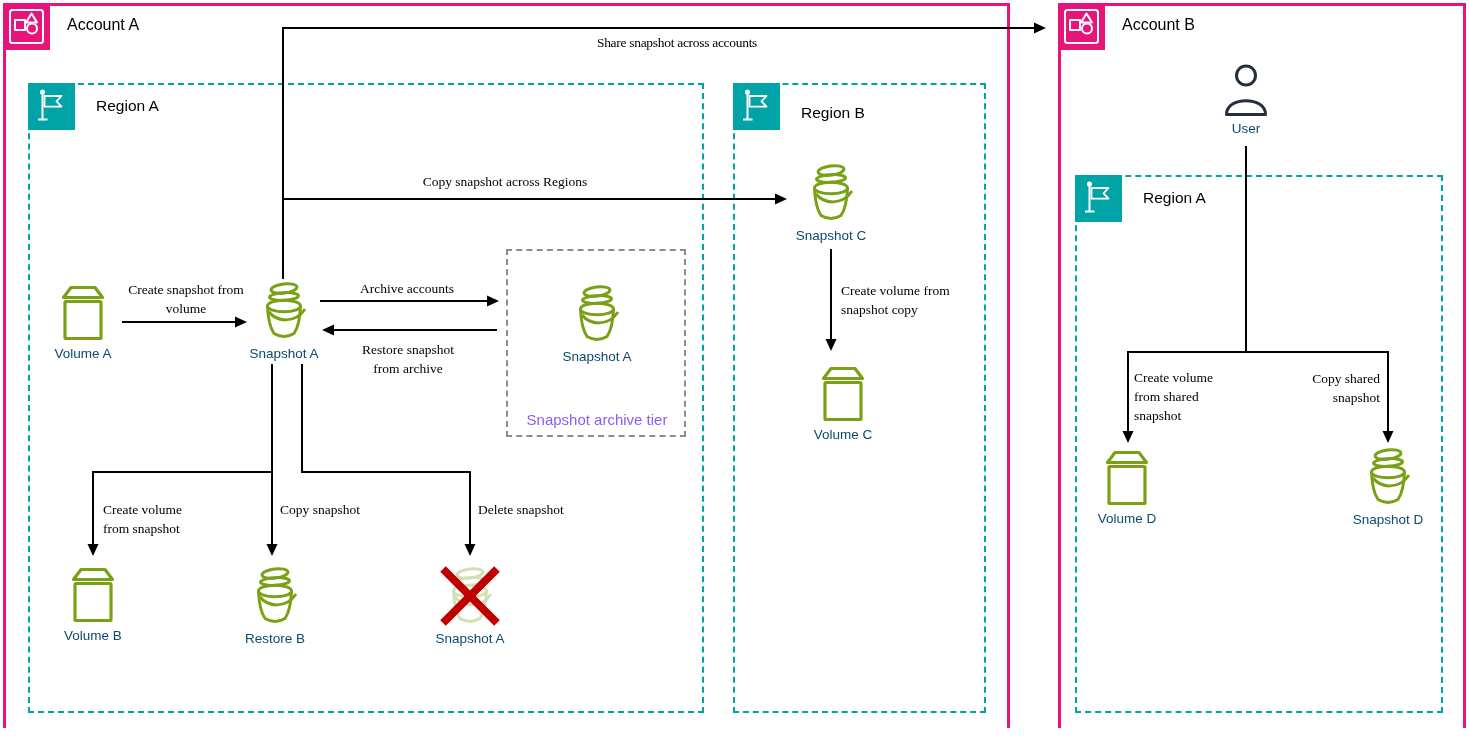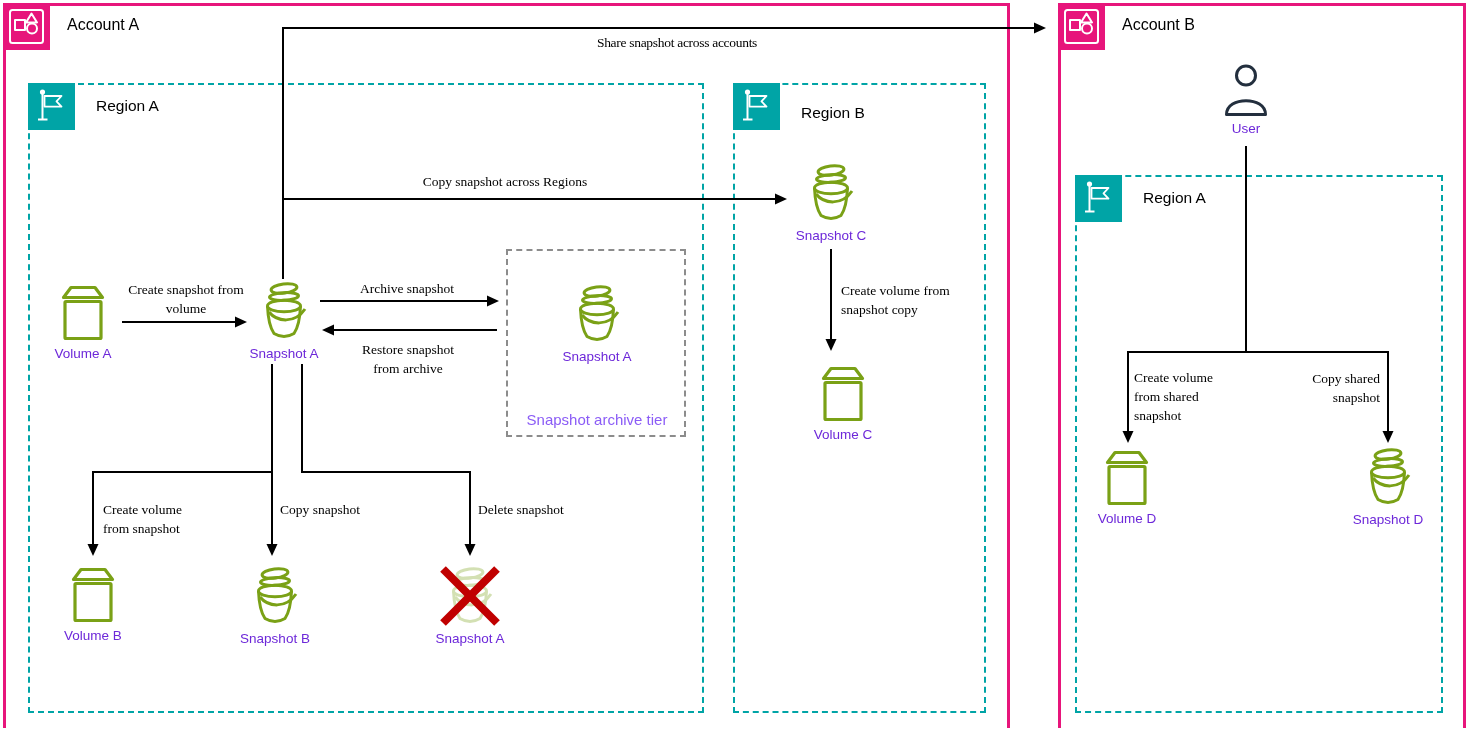--- a/index.html
+++ b/index.html
@@ -13,21 +13,21 @@
   .corner-icon{position:absolute;width:47px;height:47px;display:flex;align-items:center;justify-content:center;}
   .account-bg{background:var(--account_border);}
   .region-bg{background:var(--region_border);}
   .group-label{position:absolute;font-size:16px;color:#000;white-space:nowrap;}
   .region-label{font-size:15.5px;}
   .edge-label{position:absolute;font-size:13.5px;line-height:19px;color:#000;font-family:Liberation Serif, serif;}
   .t-center{text-align:center;}
   .t-left{text-align:left;}
   .t-right{text-align:right;}
   .node{position:absolute;width:140px;display:flex;flex-direction:column;align-items:center;}
-  .node-label{margin-top:4px;font-size:13.5px;color:#6d28d9;white-space:nowrap;}
+  .node-label{margin-top:4px;font-size:13.5px;color:#0c4a6e;white-space:nowrap;}
   .green-ic{color:var(--resource_green);}
   .user-ic{color:var(--user_dark);}
   .x-ic{color:var(--delete_red);}
   .faded{opacity:0.32;}
   .x-overlay{position:absolute;left:37px;top:-2px;width:66px;height:66px;}
   #connectors{position:absolute;left:0;top:0;pointer-events:none;}
   #connectors path{stroke:var(--connector_black);stroke-width:2;fill:none;}
   .archive-title{position:absolute;font-size:15px;text-align:center;color:#8b5cf6;}
   .share-label{letter-spacing:-0.3px;}
 </style>
@@ -142,21 +142,21 @@
     <path d="M302,364 L302,472 L470,472 L470,545" marker-end="url(#arr)"></path>
     <path d="M831,249 L831,340" marker-end="url(#arr)"></path>
     <path d="M1246,146 L1246,352"></path>
     <path d="M1246,352 L1128,352 L1128,432" marker-end="url(#arr)"></path>
     <path d="M1246,352 L1388,352 L1388,432" marker-end="url(#arr)"></path>
   </svg>
 
   <div class="edge-label t-center share-label" style="left:477px;top:33px;width:400px;">Share snapshot across accounts</div>
   <div class="edge-label t-center" style="left:355px;top:172px;width:300px;">Copy snapshot across Regions</div>
   <div class="edge-label t-center" style="left:127px;top:280px;width:118px;">Create snapshot from volume</div>
-  <div class="edge-label t-center" style="left:332px;top:279px;width:150px;">Archive snapshot</div>
+  <div class="edge-label t-center" style="left:332px;top:279px;width:150px;">Archive accounts</div>
   <div class="edge-label t-center" style="left:350px;top:340px;width:116px;">Restore snapshot from archive</div>
   <div class="edge-label t-left" style="left:103px;top:500px;width:100px;">Create volume from snapshot</div>
   <div class="edge-label t-left" style="left:280px;top:500px;width:120px;">Copy snapshot</div>
   <div class="edge-label t-left" style="left:478px;top:500px;width:130px;">Delete snapshot</div>
   <div class="edge-label t-left" style="left:841px;top:281px;width:138px;">Create volume from snapshot copy</div>
   <div class="edge-label t-left" style="left:1134px;top:368px;width:96px;">Create volume from shared snapshot</div>
   <div class="edge-label t-right" style="left:1280px;top:369px;width:100px;">Copy shared snapshot</div>
 
   <div class="node" style="left:13px;top:284px;">
     <svg class="green-ic" width="44" height="58">
@@ -183,21 +183,21 @@
     <svg class="green-ic" width="44" height="58">
         <use href="#sym-volume"></use>
       </svg>
     <div class="node-label">Volume B</div>
   </div>
 
   <div class="node" style="left:205px;top:565px;">
     <svg class="green-ic" width="46" height="62">
         <use href="#sym-snapshot"></use>
       </svg>
-    <div class="node-label">Snapshot B</div>
+    <div class="node-label">Restore B</div>
   </div>
 
   <div class="node" style="left:400px;top:565px;">
     <svg class="green-ic faded" width="46" height="62">
         <use href="#sym-snapshot"></use>
       </svg>
     <svg class="x-ic x-overlay">
         <use href="#sym-x"></use>
       </svg>
     <div class="node-label">Snapshot A</div>

